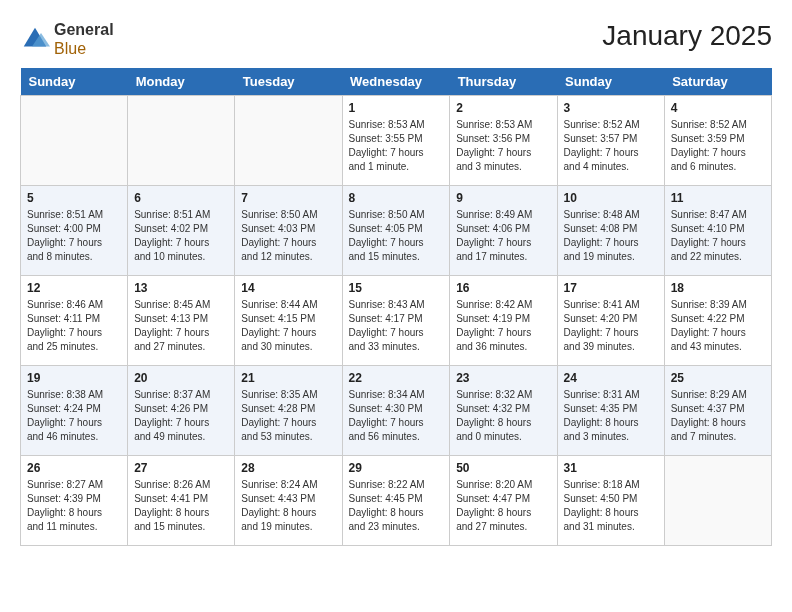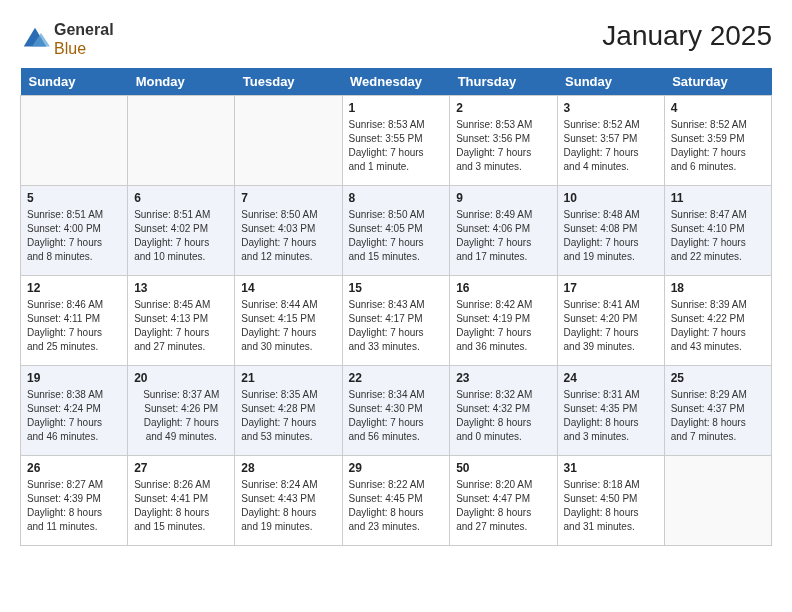--- a/index.html
+++ b/index.html
@@ -261,21 +261,21 @@
       <tr class="row-alt">
         <td>
           <div class="day-number">19</div>
           <div class="day-info" style="white-space: pre-line;">Sunrise: 8:38 AM
 Sunset: 4:24 PM
 Daylight: 7 hours
 and 46 minutes.</div>
         </td>
         <td>
           <div class="day-number">20</div>
-          <div class="day-info" style="white-space: pre-line; text-align: center;">Sunrise: 8:37 AM
+          <div class="day-info" style="white-space: pre-line;">Sunrise: 8:37 AM
 Sunset: 4:26 PM
 Daylight: 7 hours
 and 49 minutes.</div>
         </td>
         <td>
           <div class="day-number">21</div>
           <div class="day-info" style="white-space: pre-line;">Sunrise: 8:35 AM
 Sunset: 4:28 PM
 Daylight: 7 hours
 and 53 minutes.</div>

